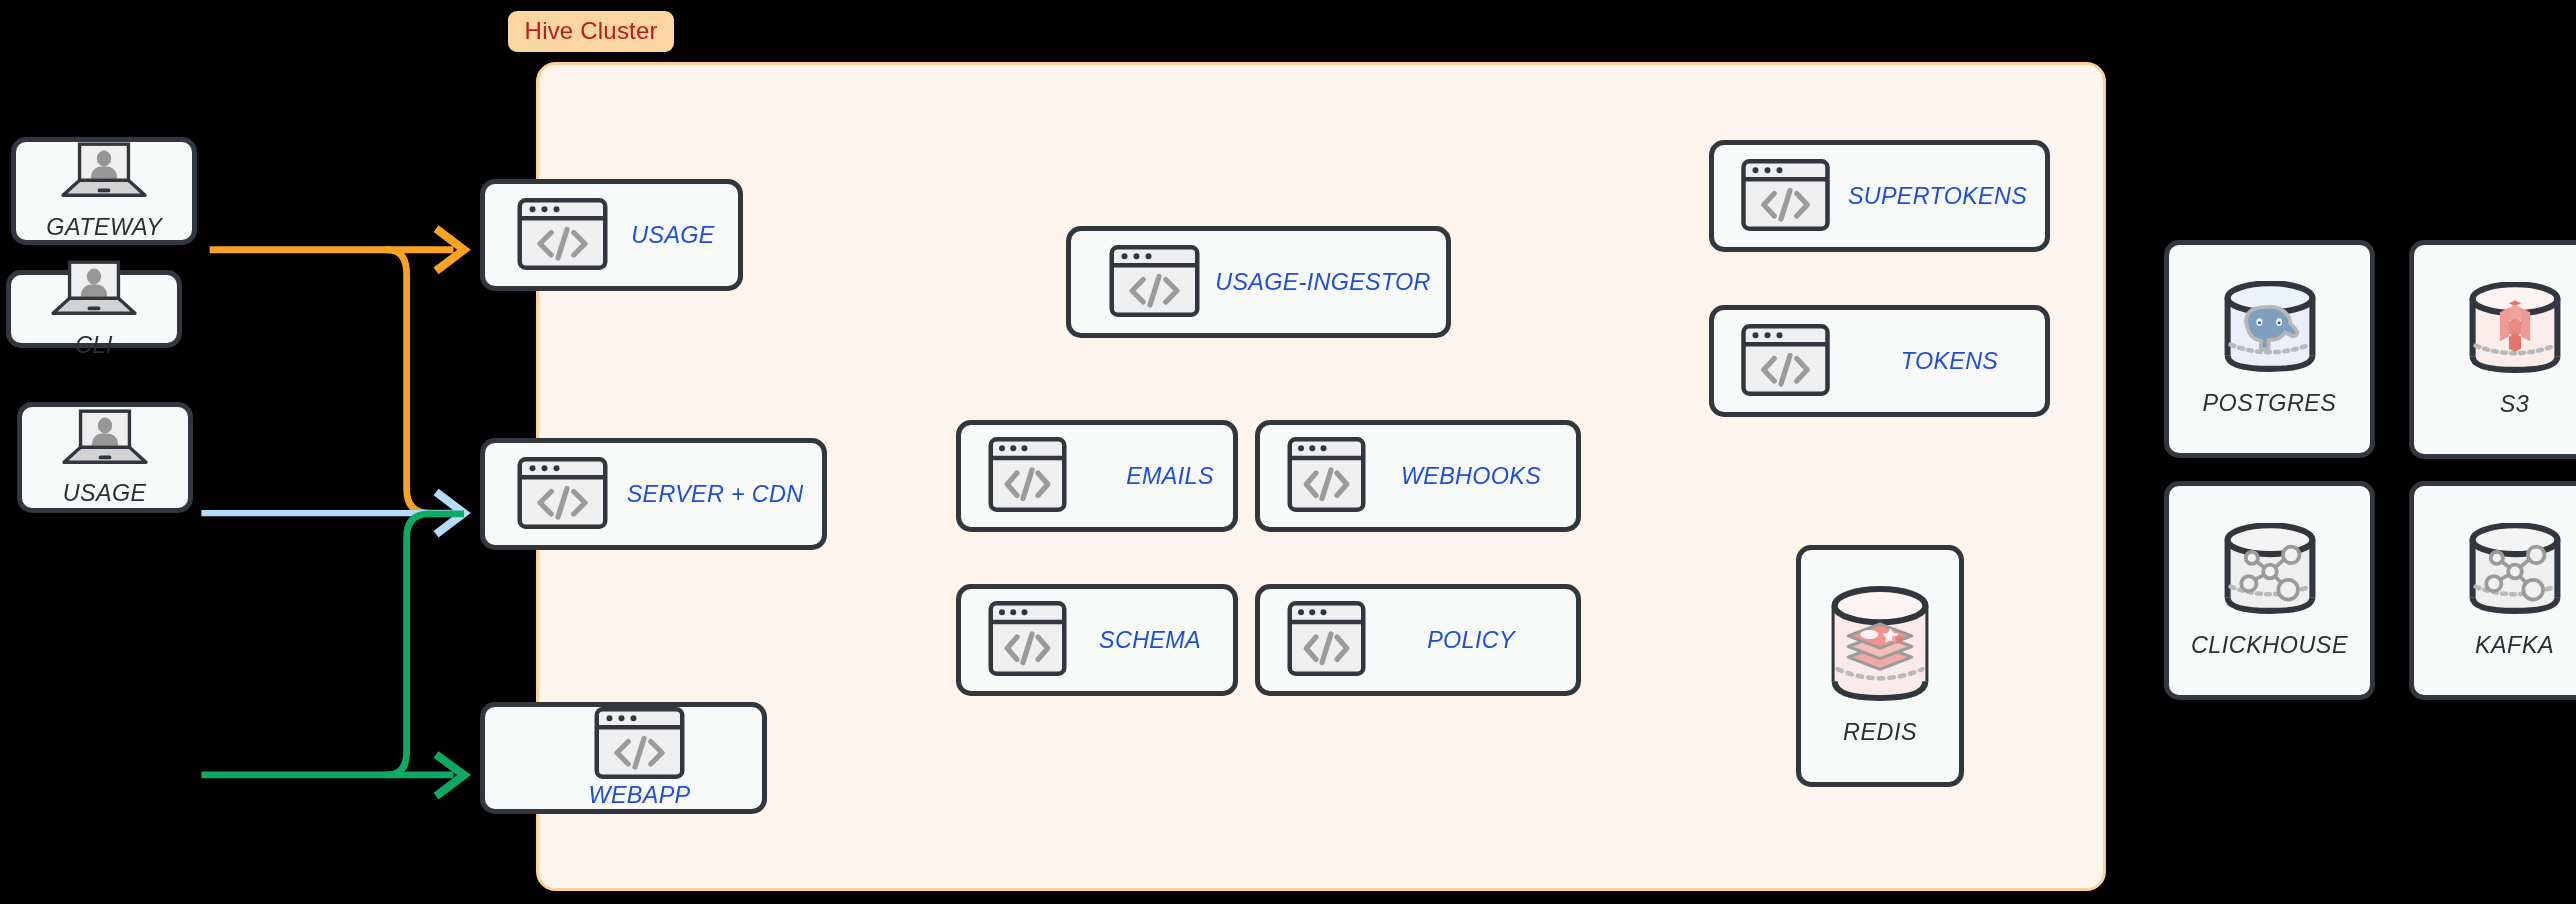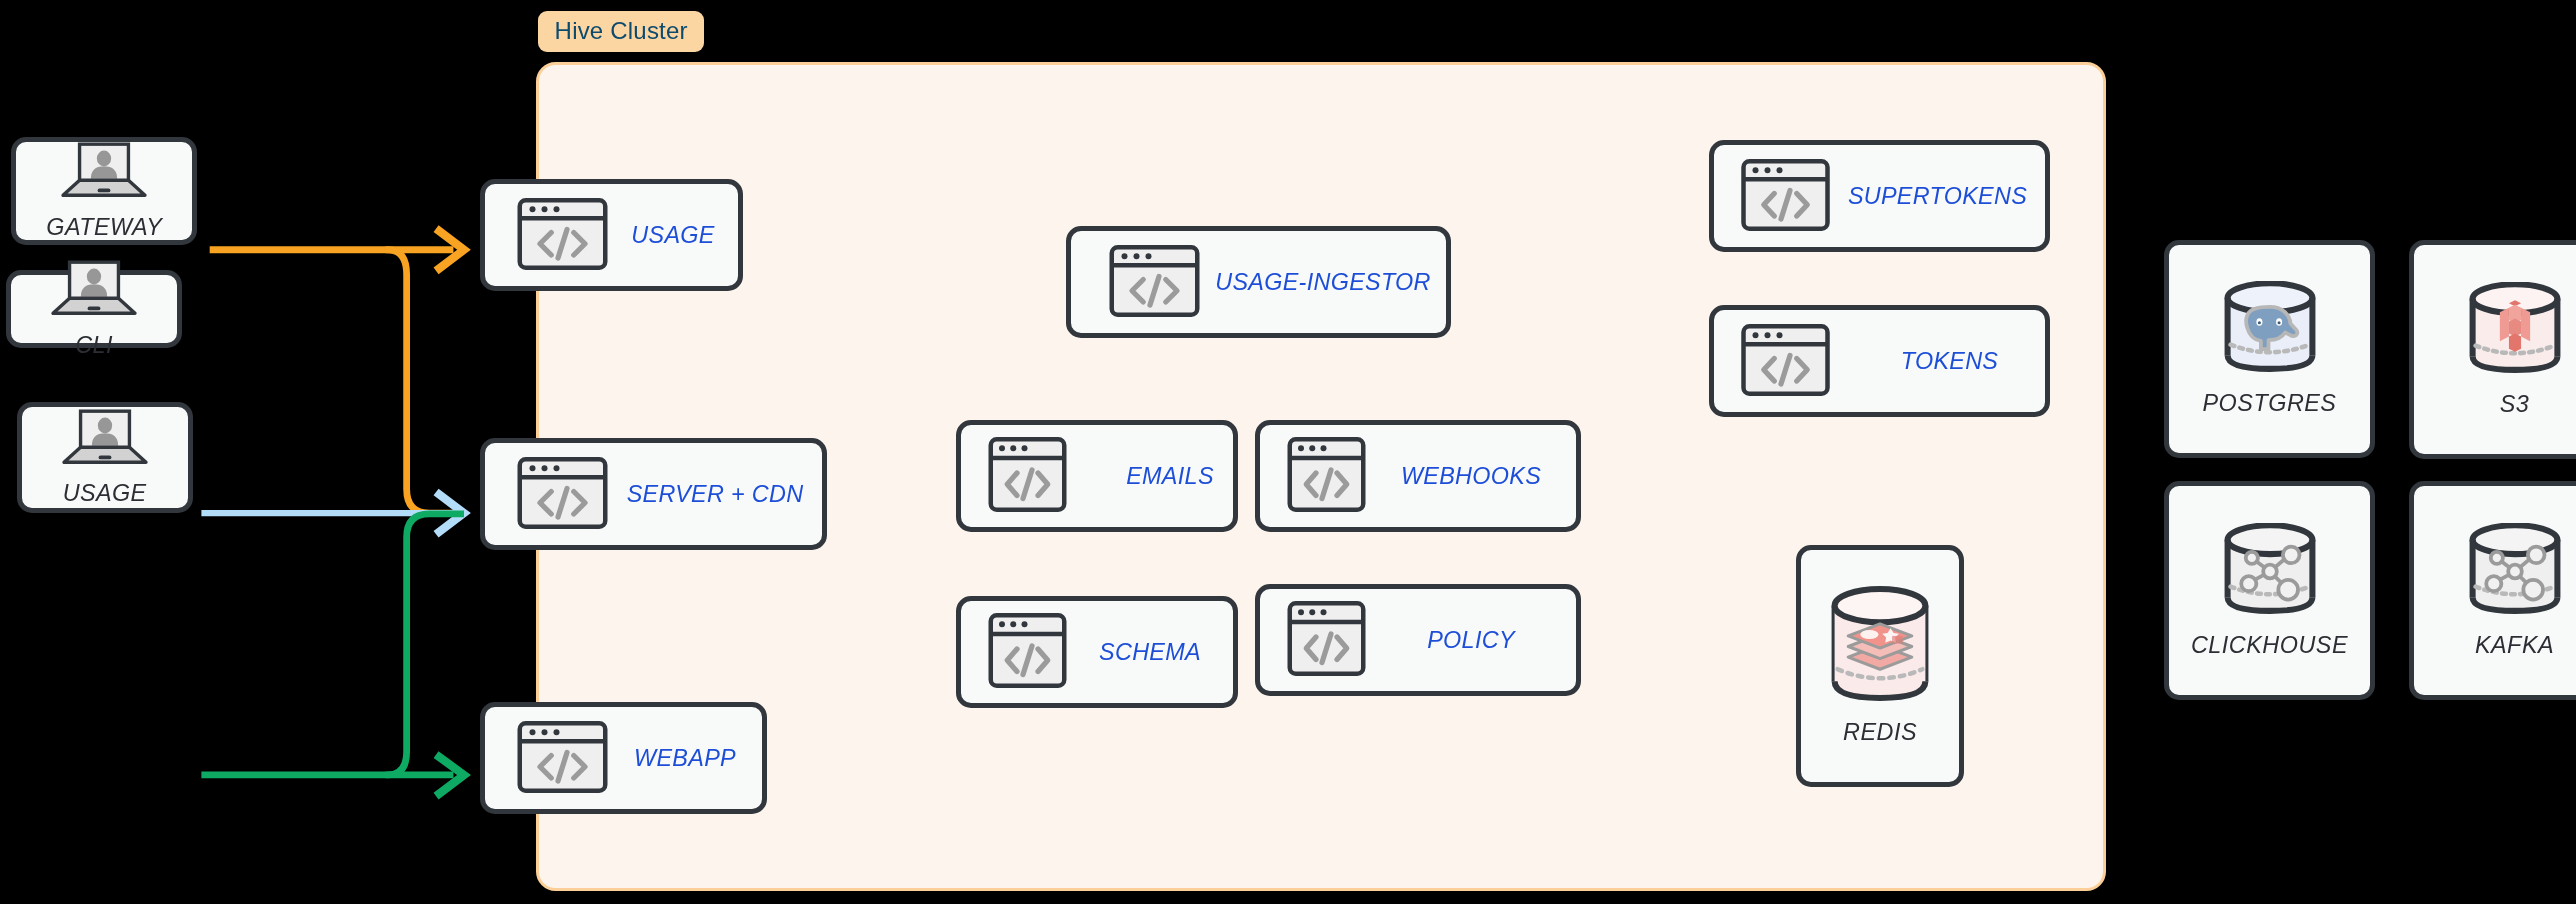--- a/index.html
+++ b/index.html
@@ -25,30 +25,30 @@
     top: 62px;
     width: 1570px;
     height: 829px;
     background: #fdf5ed;
     border: 3px solid #fbcf97;
     border-radius: 19.6px;
     box-sizing: border-box;
   }
   #cluster-badge {
     position: absolute;
-    left: 538px;
+    left: 508px;
     top: 10.6px;
     height: 41px;
     padding: 0 16.6px;
     display: flex;
     align-items: center;
     background: #fbd6a2;
     border-radius: 9px;
     font-size: 24px;
-    color: #0c4a6e;
+    color: #b91c1c;
     letter-spacing: 0.2px;
     white-space: nowrap;
   }
 
   
   .card {
     position: absolute;
     box-sizing: border-box;
     background: #f8f9f9;
     border: 5.3px solid #32373d;
@@ -215,21 +215,21 @@
         <circle cx="36" cy="15" r="4" fill="#32373d"></circle>
         <circle cx="52" cy="15" r="4" fill="#32373d"></circle>
         <path d="M 45 46 L 30 61 L 45 76" fill="none" stroke="#9b9b9b" stroke-width="7" stroke-linecap="round" stroke-linejoin="round"></path>
         <path d="M 75 46 L 90 61 L 75 76" fill="none" stroke="#9b9b9b" stroke-width="7" stroke-linecap="round" stroke-linejoin="round"></path>
         <path d="M 66 42 L 54 80" fill="none" stroke="#9b9b9b" stroke-width="7" stroke-linecap="round"></path>
       </svg>
     </span>
     <span class="svc-label">SERVER + CDN</span>
   </div>
 
-  <div class="card svc-card" style="left:480px; top:702px; width:287px; height:112px; padding-left:32px;">
+  <div class="card svc-card" style="left:480px; top:702px; width:287px; height:112px; padding-left:32px;flex-direction:column;">
     <span class="icon-slot">
       <svg width="91" height="72" viewBox="0 0 120 96">
         <rect x="3" y="3" width="114" height="90" rx="8" fill="#efefef" stroke="#32373d" stroke-width="6"></rect>
         <path d="M 3 27 L 117 27" stroke="#32373d" stroke-width="6"></path>
         <circle cx="20" cy="15" r="4" fill="#32373d"></circle>
         <circle cx="36" cy="15" r="4" fill="#32373d"></circle>
         <circle cx="52" cy="15" r="4" fill="#32373d"></circle>
         <path d="M 45 46 L 30 61 L 45 76" fill="none" stroke="#9b9b9b" stroke-width="7" stroke-linecap="round" stroke-linejoin="round"></path>
         <path d="M 75 46 L 90 61 L 75 76" fill="none" stroke="#9b9b9b" stroke-width="7" stroke-linecap="round" stroke-linejoin="round"></path>
         <path d="M 66 42 L 54 80" fill="none" stroke="#9b9b9b" stroke-width="7" stroke-linecap="round"></path>
@@ -279,21 +279,21 @@
         <circle cx="33" cy="15" r="4" fill="#32373d"></circle>
         <circle cx="48" cy="15" r="4" fill="#32373d"></circle>
         <path d="M 38 48 L 25 63 L 38 78" fill="none" stroke="#9b9b9b" stroke-width="7" stroke-linecap="round" stroke-linejoin="round"></path>
         <path d="M 66 48 L 79 63 L 66 78" fill="none" stroke="#9b9b9b" stroke-width="7" stroke-linecap="round" stroke-linejoin="round"></path>
         <path d="M 58 44 L 46 82" fill="none" stroke="#9b9b9b" stroke-width="7" stroke-linecap="round"></path>
       </svg>
     </span>
     <span class="svc-label">WEBHOOKS</span>
   </div>
 
-  <div class="card svc-card" style="left:956px; top:584px; width:282px; height:112px; padding-left:27px;margin-top:12px;">
+  <div class="card svc-card" style="left:956px; top:584px; width:282px; height:112px; padding-left:27px;">
     <span class="icon-slot">
       <svg width="79" height="75" viewBox="0 0 104 100">
         <rect x="3" y="3" width="98" height="94" rx="8" fill="#efefef" stroke="#32373d" stroke-width="6"></rect>
         <path d="M 3 28 L 101 28" stroke="#32373d" stroke-width="6"></path>
         <circle cx="18" cy="15" r="4" fill="#32373d"></circle>
         <circle cx="33" cy="15" r="4" fill="#32373d"></circle>
         <circle cx="48" cy="15" r="4" fill="#32373d"></circle>
         <path d="M 38 48 L 25 63 L 38 78" fill="none" stroke="#9b9b9b" stroke-width="7" stroke-linecap="round" stroke-linejoin="round"></path>
         <path d="M 66 48 L 79 63 L 66 78" fill="none" stroke="#9b9b9b" stroke-width="7" stroke-linecap="round" stroke-linejoin="round"></path>
         <path d="M 58 44 L 46 82" fill="none" stroke="#9b9b9b" stroke-width="7" stroke-linecap="round"></path>

